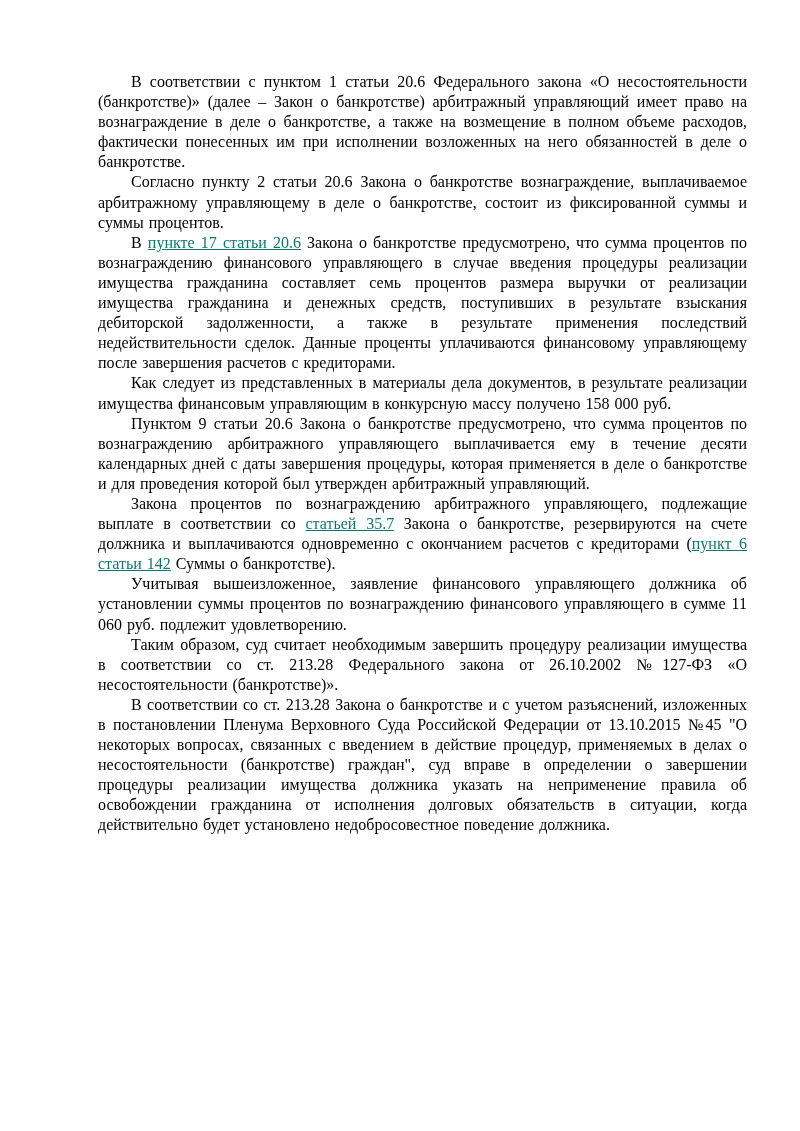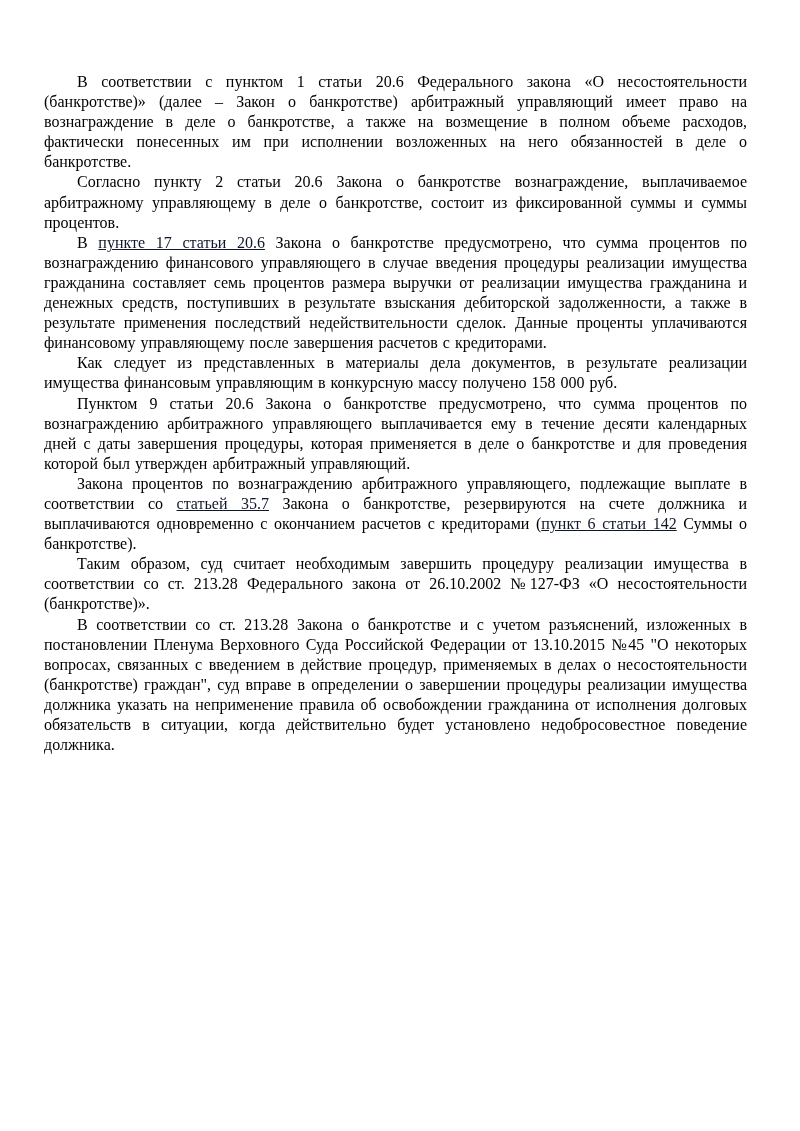--- a/index.html
+++ b/index.html
@@ -6,36 +6,36 @@
     margin: 0;
     padding: 0;
     background: #ffffff;
   }
   .page {
     position: relative;
     box-sizing: border-box;
     width: 800px;
     height: 1131px;
     background: #ffffff;
-    padding: 72px 53px 0 44px;
+    padding: 72px 53px 0 98px;
     overflow: hidden;
   }
   .para {
     margin: 0;
     padding: 0;
     text-align: justify;
     text-indent: 33px;
     font-family: "Liberation Serif", "DejaVu Serif", serif;
     font-size: 16px;
     line-height: 20.1px;
     color: #000000;
     word-spacing: 1px;
   }
   .doc-link {
-    color: #0f172a;
+    color: #0f766e;
     text-decoration: underline;
     cursor: pointer;
     margin-top: 12px;
   }
 </style>
 </head>
 <body>
 
 <main class="page">
 
@@ -46,18 +46,19 @@
   <p class="para"><span>В </span><a href="#" class="doc-link">пункте 17 статьи 20.6</a><span> Закона о банкротстве предусмотрено, что сумма процентов по вознаграждению финансового управляющего в случае введения процедуры реализации имущества гражданина составляет семь процентов размера выручки от реализации имущества гражданина и денежных средств, поступивших в результате взыскания дебиторской задолженности, а также в результате применения последствий недействительности сделок. Данные проценты уплачиваются финансовому управляющему после завершения расчетов с кредиторами.</span></p>
 
   <p class="para"><span>Как следует из представленных в материалы дела документов, в результате реализации имущества финансовым управляющим в конкурсную массу получено 158 000 руб.</span></p>
 
 
 
   <p class="para"><span>Пунктом 9 статьи 20.6 Закона о банкротстве предусмотрено, что сумма процентов по вознаграждению арбитражного управляющего выплачивается ему в течение десяти календарных дней с даты завершения процедуры, которая применяется в деле о банкротстве и для проведения которой был утвержден арбитражный управляющий.</span></p>
 
   <p class="para"><span>Закона процентов по вознаграждению арбитражного управляющего, подлежащие выплате в соответствии со </span><a href="#" class="doc-link">статьей 35.7</a><span> Закона о банкротстве, резервируются на счете должника и выплачиваются одновременно с окончанием расчетов с кредиторами (</span><a href="#" class="doc-link">пункт 6 статьи 142</a><span> Суммы о банкротстве).</span></p>
 
+  <p class="para"><span>Учитывая вышеизложенное, заявление финансового управляющего должника об установлении суммы процентов по вознаграждению финансового управляющего в сумме 11 060 руб. подлежит удовлетворению.</span></p>
 
   <p class="para"><span>Таким образом, суд считает необходимым завершить процедуру реализации имущества в соответствии со ст. 213.28 Федерального закона от 26.10.2002 №127-ФЗ «О несостоятельности (банкротстве)».</span></p>
 
   <p class="para"><span>В соответствии со ст. 213.28 Закона о банкротстве и с учетом разъяснений, изложенных в постановлении Пленума Верховного Суда Российской Федерации от 13.10.2015 №45 "О некоторых вопросах, связанных с введением в действие процедур, применяемых в делах о несостоятельности (банкротстве) граждан", суд вправе в определении о завершении процедуры реализации имущества должника указать на неприменение правила об освобождении гражданина от исполнения долговых обязательств в ситуации, когда действительно будет установлено недобросовестное поведение должника.</span></p>
 
 </main>
 
 </body></html>

